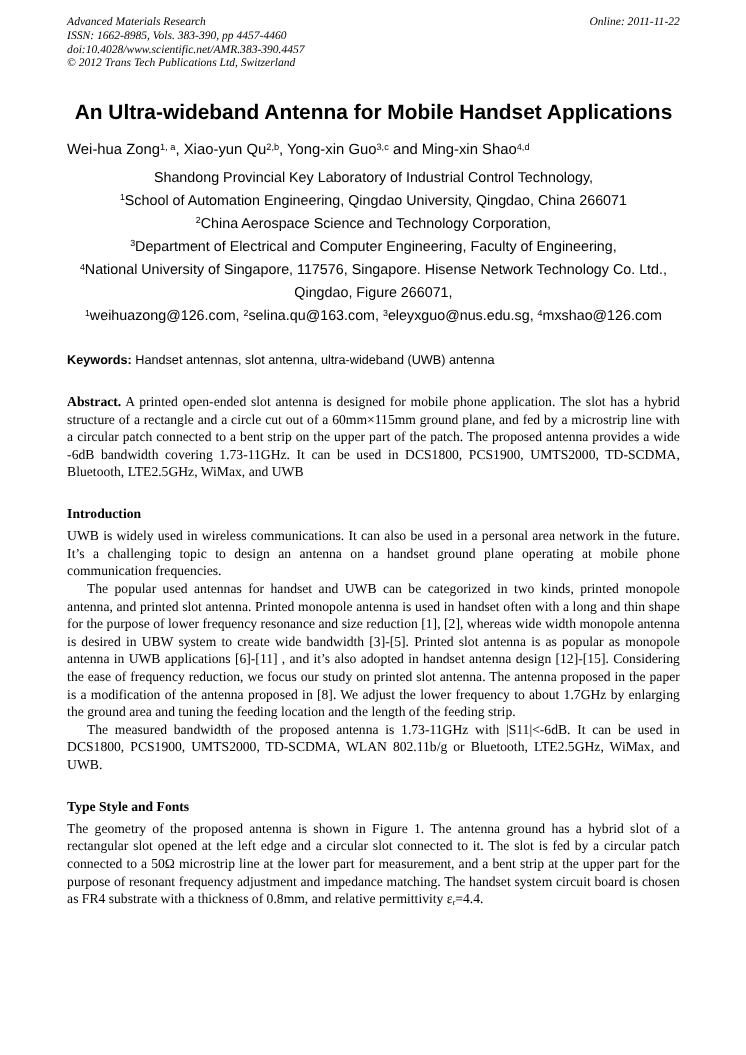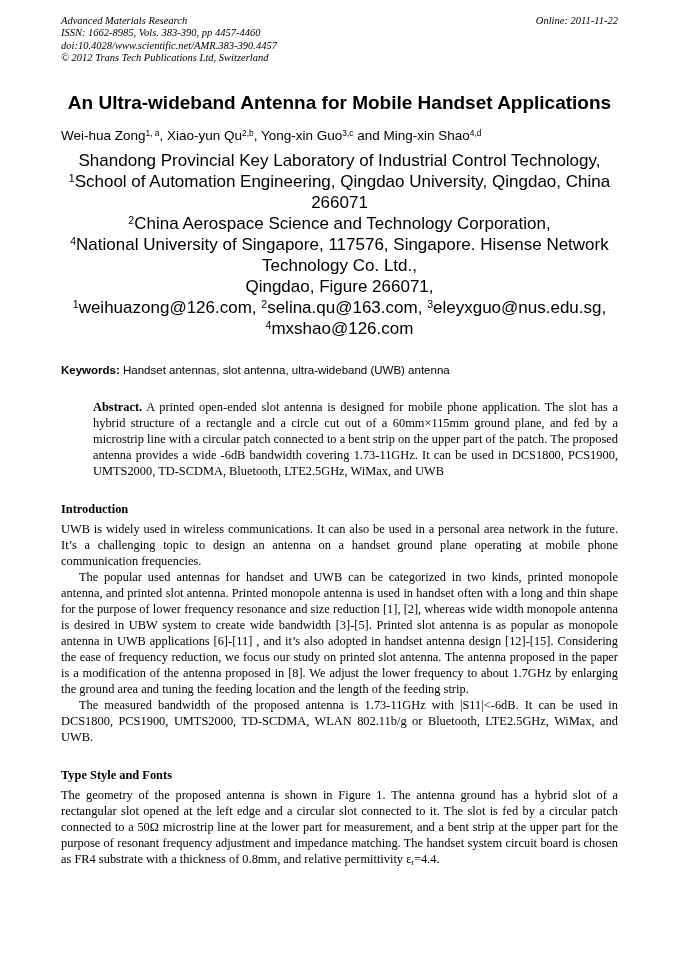--- a/index.html
+++ b/index.html
@@ -38,21 +38,21 @@
     margin-top: 27px;
   }
   .authors {
     font-family: "Liberation Sans", sans-serif;
     font-size: 13.5px;
     text-align: left;
     margin-top: 14px;
   }
   .affiliations {
     font-family: "Liberation Sans", sans-serif;
-    font-size: 17px;
+    font-size: 13px;
     text-align: center;
     line-height: 21px;
     margin-top: 7px;
   }
   sup, sub {
     font-size: 0.62em;
     line-height: 0;
     position: relative;
     vertical-align: baseline;
   }
@@ -67,21 +67,21 @@
     margin-top: 24px;
   }
 
   
   .body-text {
     font-family: "Liberation Serif", serif;
     font-size: 12.4px;
     line-height: 16px;
     text-align: justify;
   }
-  .abstract { margin-top: 21px; margin-left: 32px; }
+  .abstract { margin-top: 21px; }
   .bold { font-weight: bold; }
   .section-heading {
     font-family: "Liberation Serif", serif;
     font-weight: bold;
     font-size: 12.4px;
     margin-top: 23px;
     margin-bottom: 4px;
   }
   p.indent { text-indent: 18px; }
 </style>
@@ -101,20 +101,21 @@
   </header>
 
   <h1 class="title">An Ultra-wideband Antenna for Mobile Handset Applications</h1>
 
   <div class="authors"><span>Wei-hua Zong</span><sup>1, a</sup><span>, </span><span>Xiao-yun Qu</span><sup>2,b</sup><span>, </span><span>Yong-xin Guo</span><sup>3,c</sup><span> and </span><span>Ming-xin Shao</span><sup>4,d</sup></div>
 
   <div class="affiliations">
     <div><sup></sup><span>Shandong Provincial Key Laboratory of Industrial Control Technology,</span></div>
     <div><sup>1</sup><span>School of Automation Engineering, Qingdao University, Qingdao, China 266071</span></div>
     <div><sup>2</sup><span>China Aerospace Science and Technology Corporation,</span></div>
+    <div><sup>3</sup><span>Department of Electrical and Computer Engineering, Faculty of Engineering,</span></div>
     <div><sup>4</sup><span>National University of Singapore, 117576, Singapore. Hisense Network Technology Co. Ltd.,</span></div>
     <div><sup></sup><span>Qingdao, Figure 266071,</span></div>
     <div><sup>1</sup><span>weihuazong@126.com, </span><sup>2</sup><span>selina.qu@163.com, </span><sup>3</sup><span>eleyxguo@nus.edu.sg, </span><sup>4</sup><span>mxshao@126.com</span></div>
   </div>
 
   <div class="keywords">
     <span class="bold">Keywords:</span>
     <span>Handset antennas, slot antenna, ultra-wideband (UWB) antenna</span>
   </div>
 

